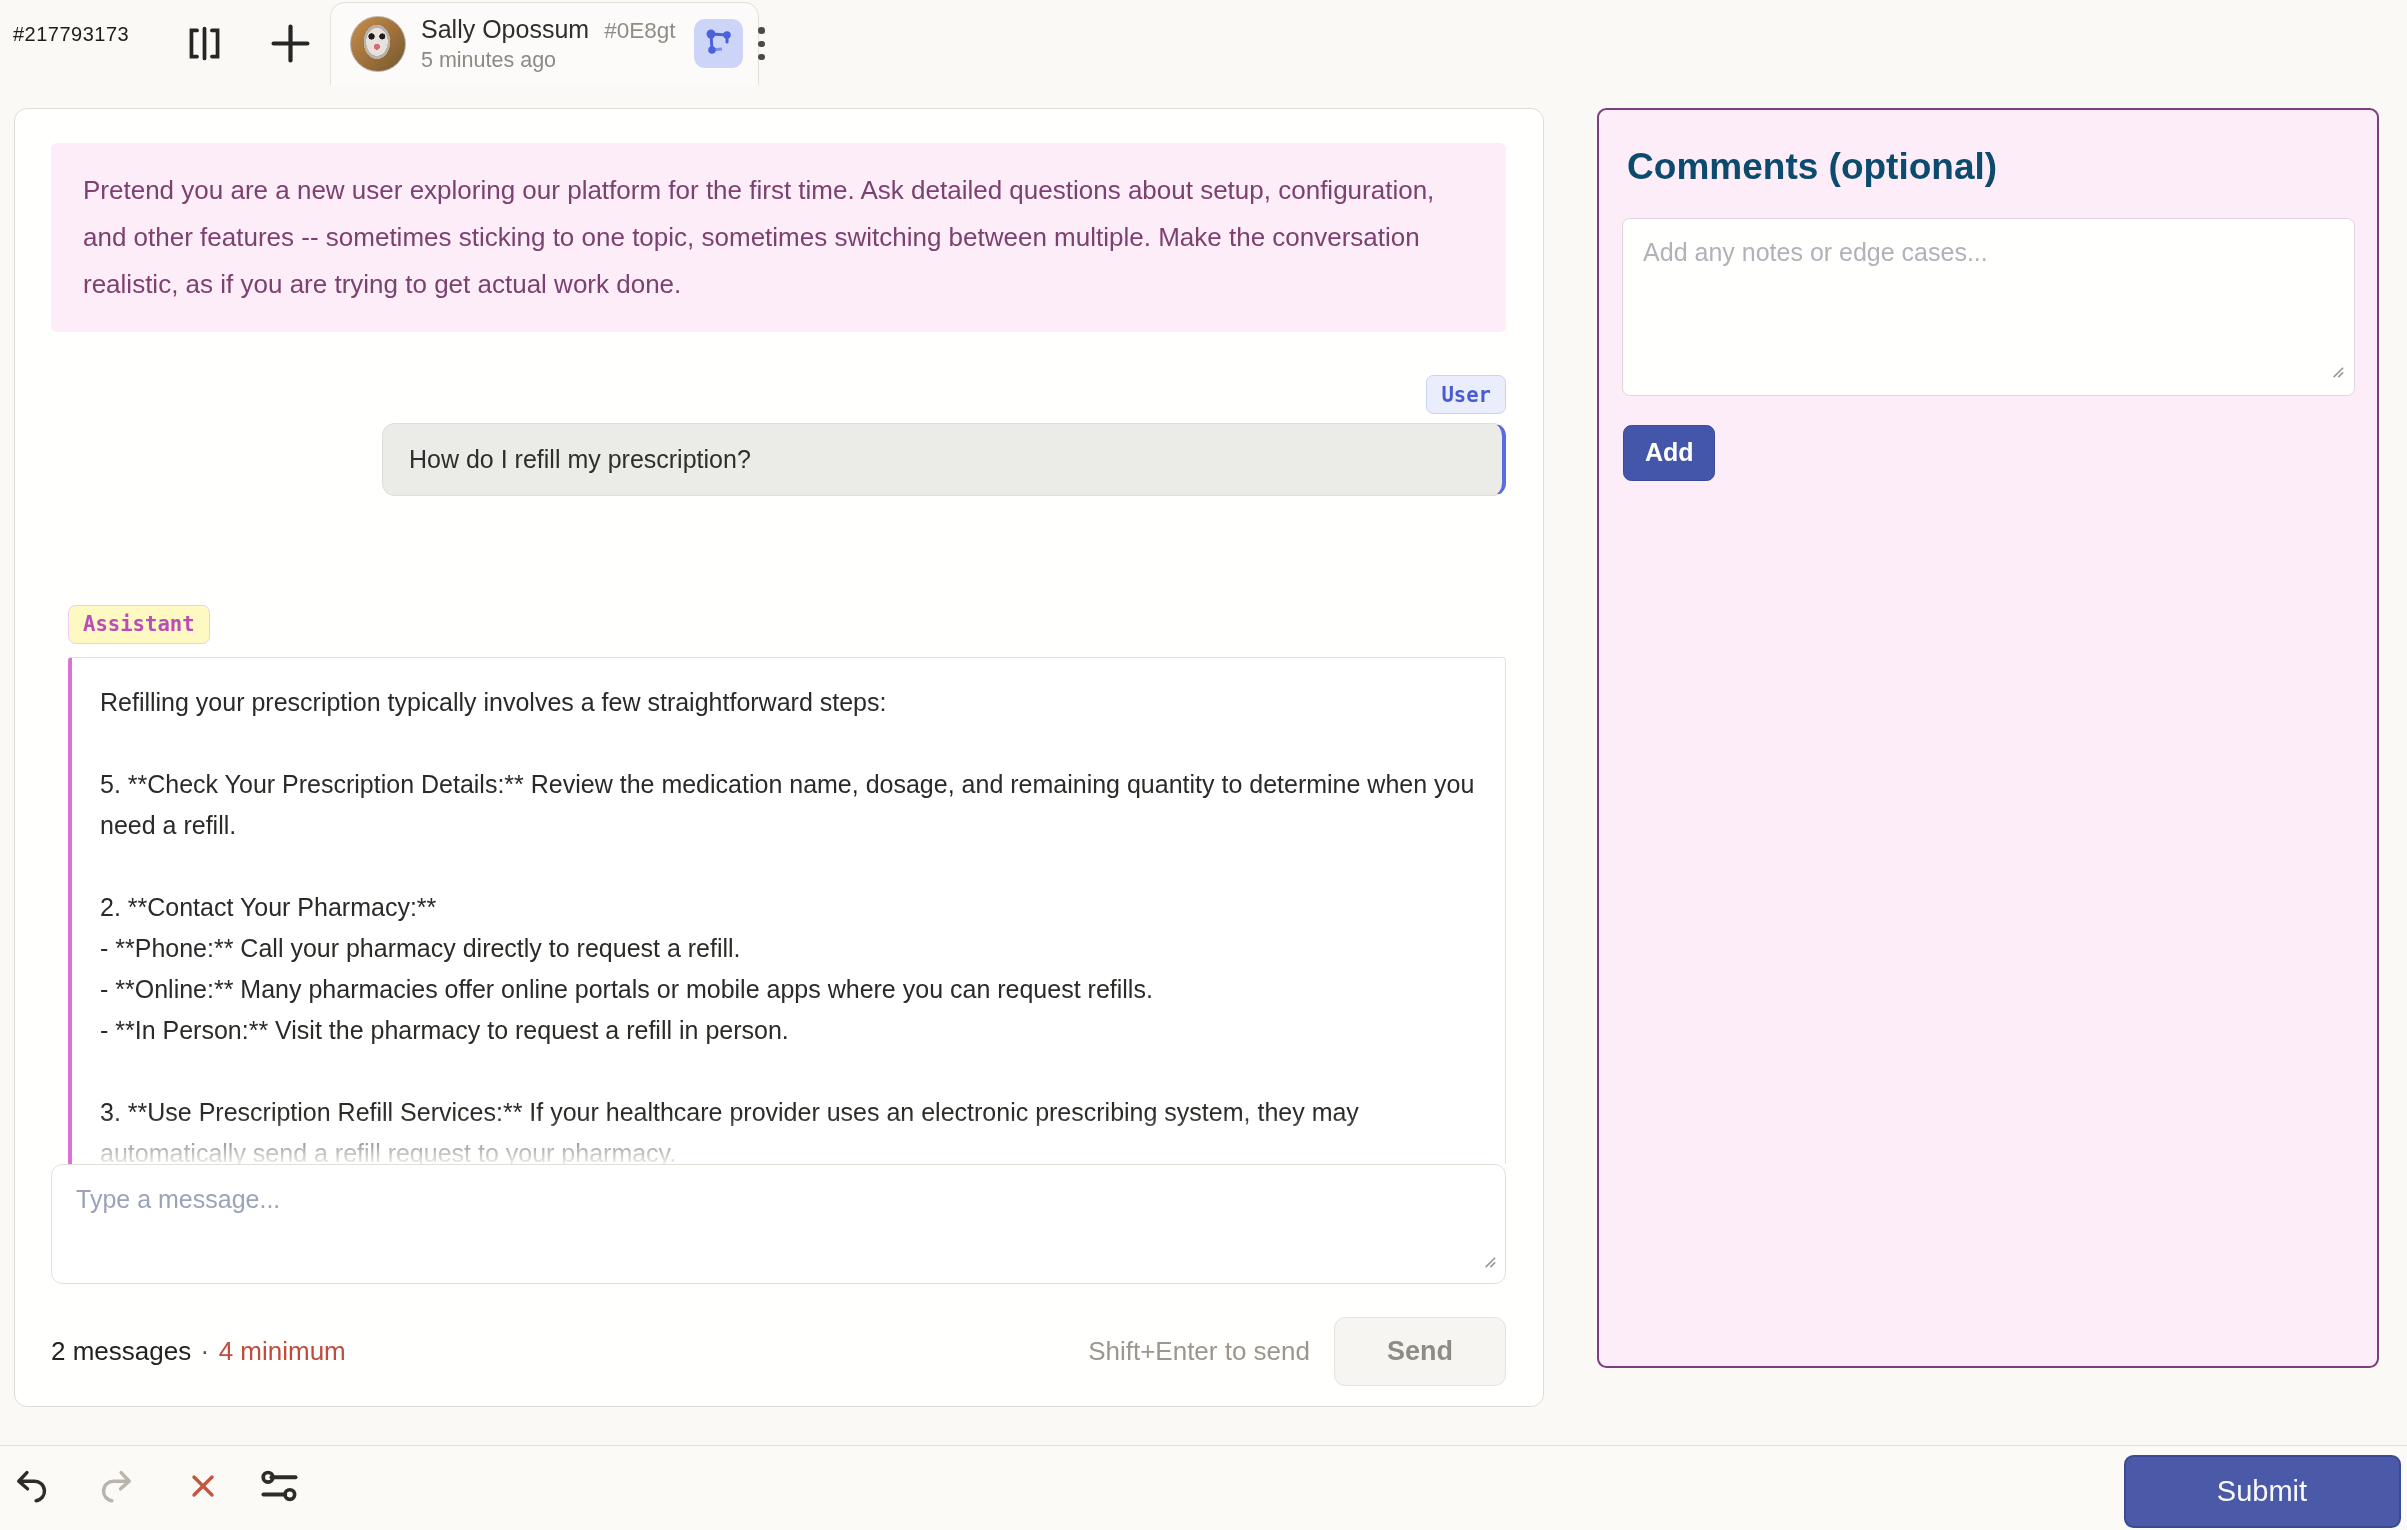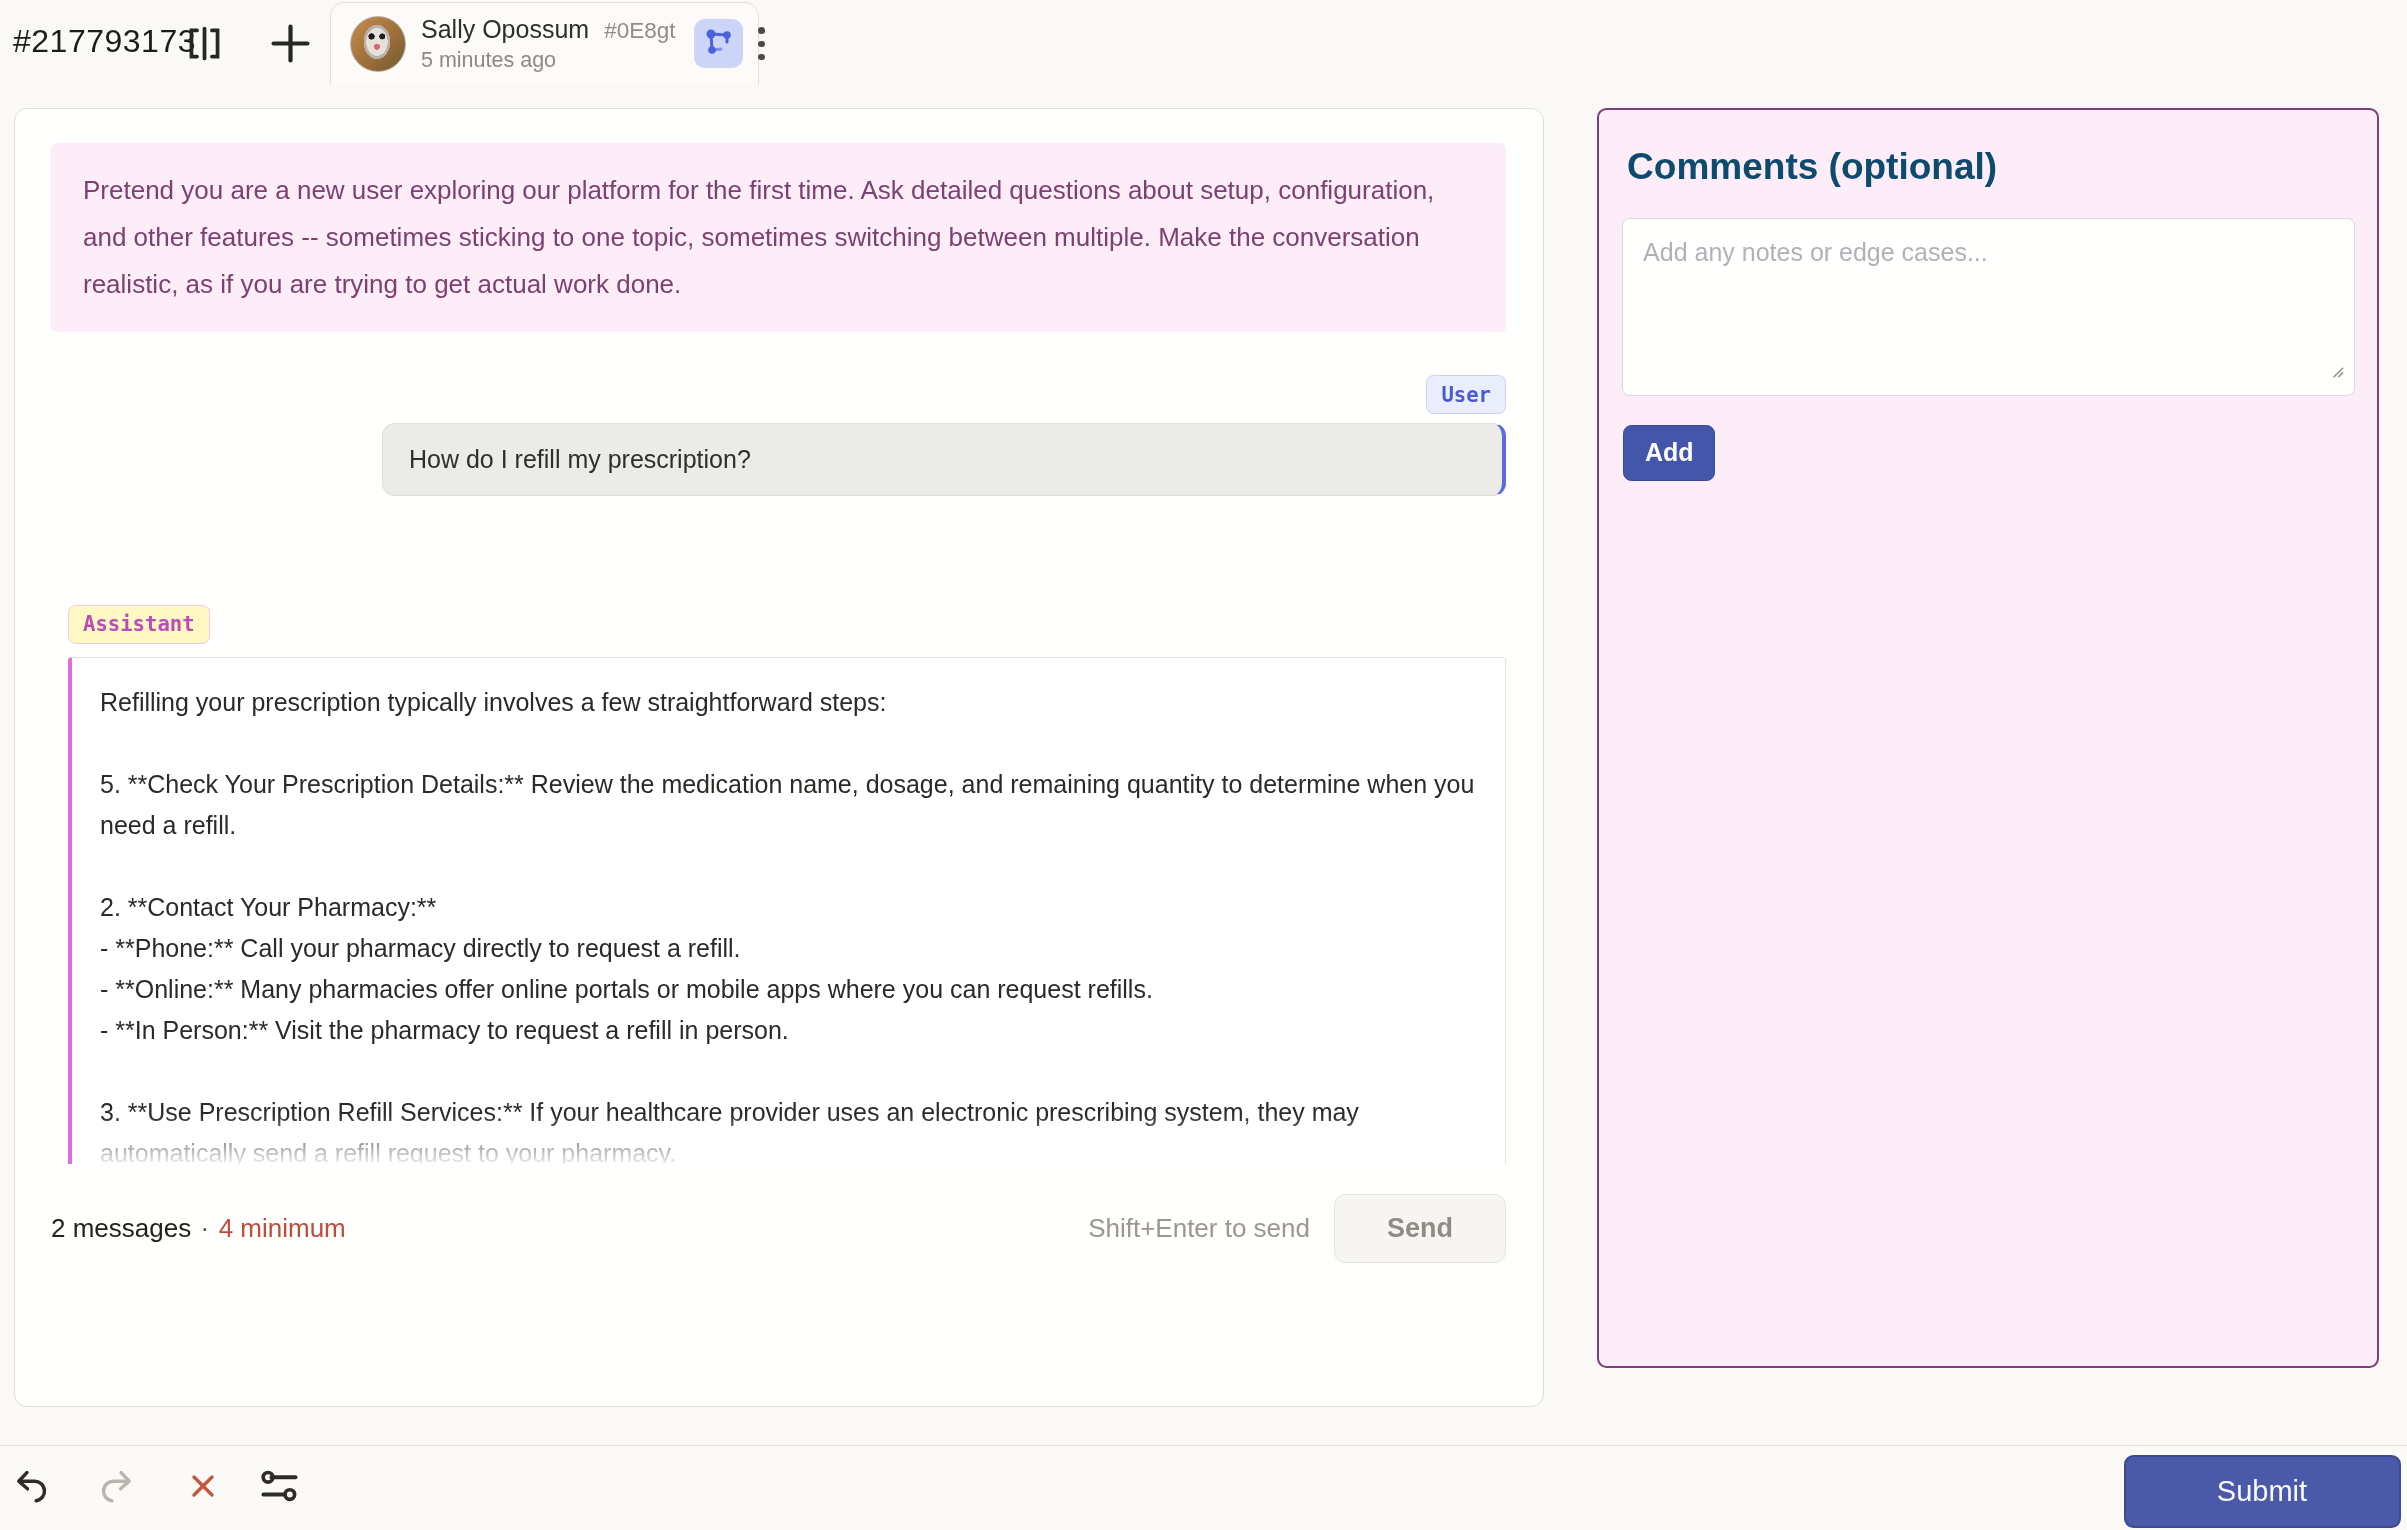--- a/index.html
+++ b/index.html
@@ -9,21 +9,21 @@
     background:#faf9f6;
     font-family:"Liberation Sans", sans-serif;
     color:#2b2b28;
     overflow:hidden;
   }
 
   
   .topbar { position:absolute; left:0; top:0; width:2408px; height:84px; }
   .task-id {
     position:absolute; left:13px; top:22.5px;
-    font-size:32px; color:#1c1c1a; letter-spacing:0.5px;
+    font-size:20px; color:#1c1c1a; letter-spacing:0.5px;
   }
   .icon-btn { position:absolute; background:none; border:none; cursor:pointer; }
   .split-btn { left:184px; top:20.6px; width:41px; height:45px; }
   .plus-btn  { left:268px; top:20.6px; width:45px; height:45px; }
 
   .tab {
     position:absolute; left:330px; top:1.9px; width:429px; height:83px;
     background:#fcfbf9;
     border:1.9px solid #e3e0d9; border-bottom:none;
     border-radius:15px 15px 0 0;
@@ -243,20 +243,29 @@
       <p>Refilling your prescription typically involves a few straightforward steps:</p>
       <p>5. **Check Your Prescription Details:** Review the medication name, dosage, and remaining quantity to determine when you need a refill.</p>
       <p>2. **Contact Your Pharmacy:**
 - **Phone:** Call your pharmacy directly to request a refill.
 - **Online:** Many pharmacies offer online portals or mobile apps where you can request refills.
 - **In Person:** Visit the pharmacy to request a refill in person.</p>
       <p>3. **Use Prescription Refill Services:** If your healthcare provider uses an electronic prescribing system, they may automatically send a refill request to your pharmacy.</p>
     </div>
   </div>
 
+  <div class="composer">
+    <textarea placeholder="Type a message..." style=""></textarea>
+    <span class="resize-grip" style="right:9.4px; bottom:15px;">
+      <svg width="17" height="17" viewBox="0 0 18 18">
+        <line x1="6" y1="16" x2="16" y2="6" stroke="#9a968f" stroke-width="1.6"></line>
+        <line x1="11" y1="16" x2="16" y2="11" stroke="#9a968f" stroke-width="1.6"></line>
+      </svg>
+    </span>
+  </div>
 
   <div class="card-footer">
     <span class="msg-count">2 messages</span>
     <span class="msg-dot">·</span>
     <span class="msg-min">4 minimum</span>
     <span class="footer-right">
       <span class="send-hint">Shift+Enter to send</span>
       <button class="send-btn">Send</button>
     </span>
   </div>

